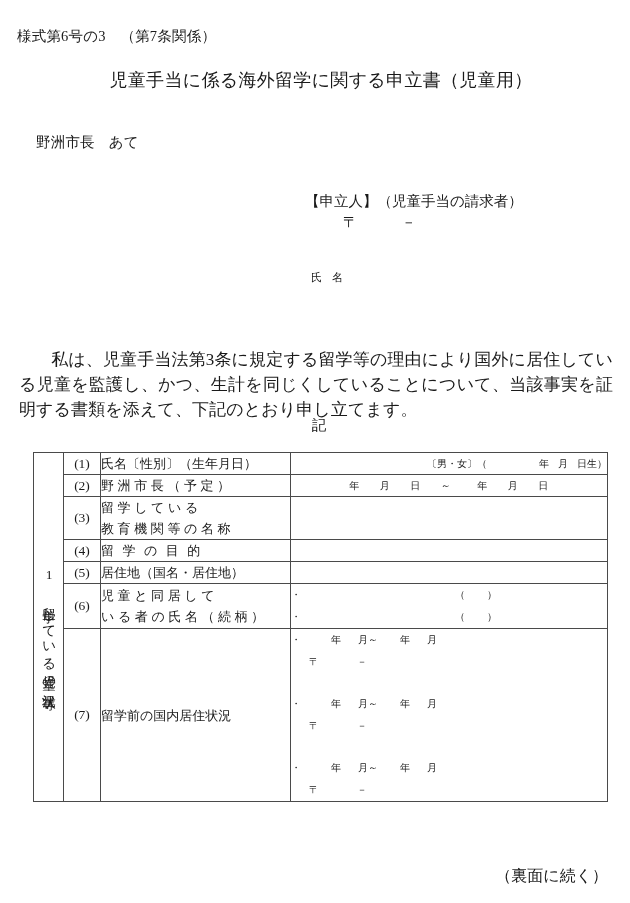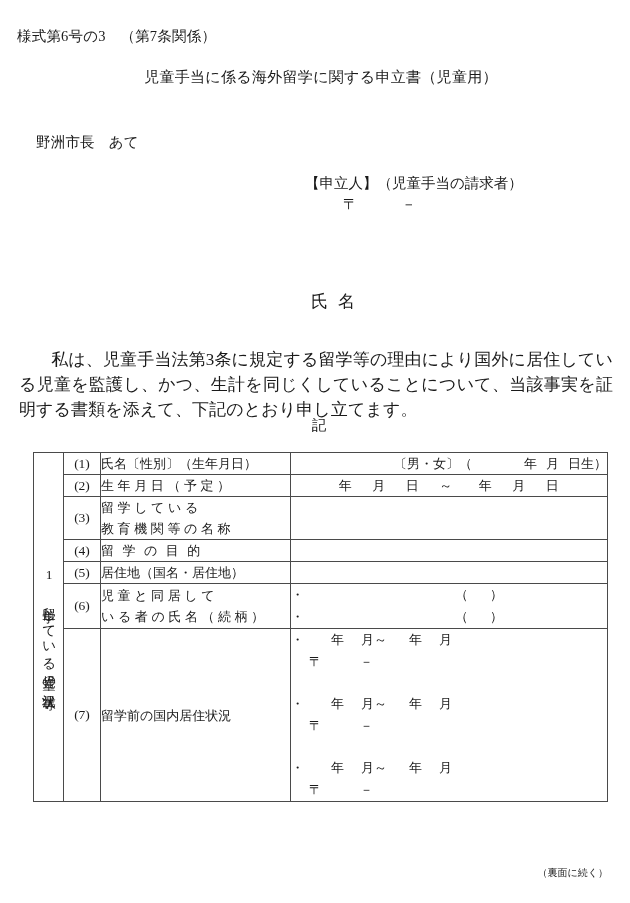--- a/index.html
+++ b/index.html
@@ -30,61 +30,61 @@
     font-size: 14.5px;
     letter-spacing: 0.2px;
     white-space: nowrap;
   }
   .doc-title {
     position: absolute;
     left: 0;
     right: 0;
     top: 68px;
     text-align: center;
-    font-size: 15px;
+    font-size: 18px;
     letter-spacing: 0.3px;
     padding-left: 12px;
   }
 
   .addressee {
     position: absolute;
     left: 36px;
     top: 133px;
     font-size: 14.5px;
     letter-spacing: 0.2px;
   }
   .addressee .gap { display: inline-block; width: 14px; }
 
   
   .applicant {
     position: absolute;
     left: 305px;
-    top: 173px;
+    top: 191px;
     font-size: 14.5px;
     line-height: 21px;
   }
   .applicant .line-heading {
     white-space: nowrap;
   }
   .applicant .line-address {
     padding-left: 18px;
     white-space: nowrap;
   }
   .applicant .line-address .sp { display: inline-block; width: 9px; }
   .applicant .line-postal {
     padding-left: 38px;
     white-space: nowrap;
   }
   .applicant .line-postal .sp { display: inline-block; width: 44px; }
 
   .name-line {
     position: absolute;
     left: 311px;
-    top: 290px;
-    font-size: 17px;
+    top: 270px;
+    font-size: 11px;
     white-space: nowrap;
   }
   .name-line .sp { display: inline-block; width: 10px; }
 
   
   .body-text {
     position: absolute;
     left: 19px;
     top: 347px;
     width: 594px;
@@ -158,21 +158,21 @@
   .label-cell.spread2 {
     letter-spacing: 8.5px;
   }
   .label-cell.plain {
     letter-spacing: 0;
   }
   .label-cell .l2 { display: block; }
 
   .value-cell {
     padding: 4px 8px 4px 9px;
-    font-size: 13px;
+    font-size: 10px;
     line-height: 21px;
   }
 
   .r1-value {
     text-align: right;
     padding-right: 4px;
     white-space: nowrap;
   }
   .r1-value .s2 { display: inline-block; width: 52px; }
   .r1-value .s3 { display: inline-block; width: 9px; }
@@ -214,21 +214,21 @@
     white-space: nowrap;
     line-height: 22px;
     padding-left: 18px;
   }
   .resid-post .g { display: inline-block; width: 38px; }
 
   .footer-note {
     position: absolute;
     right: 22px;
     top: 866px;
-    font-size: 10px;
+    font-size: 16px;
     white-space: nowrap;
   }
 </style>
 </head>
 <body>
 
 <div class="page">
 
   <div class="form-code">様式第6号の3　（第7条関係）</div>
 
@@ -268,21 +268,21 @@
         </td>
         <td class="num-cell">(1)</td>
         <td class="label-cell plain">氏名〔性別〕（生年月日）</td>
         <td class="value-cell r1-value">
           <span>〔男・女〕（</span><span class="s2"></span><span>年</span><span class="s3"></span><span>月</span><span class="s3"></span><span>日生）</span>
         </td>
       </tr>
 
       <tr>
         <td class="num-cell">(2)</td>
-        <td class="label-cell spread">生年月日（予定）</td>
+        <td class="label-cell spread">野洲市長（予定）</td>
         <td class="value-cell r2-value">
           <span>年</span><span class="s"></span><span>月</span><span class="s"></span><span>日</span><span class="s"></span><span>～</span><span class="sw"></span><span>年</span><span class="s"></span><span>月</span><span class="s"></span><span>日</span>
         </td>
       </tr>
 
       <tr>
         <td class="num-cell">(3)</td>
         <td class="label-cell spread">
           <span class="l2">留学している</span>
           <span class="l2">教育機関等の名称</span>

